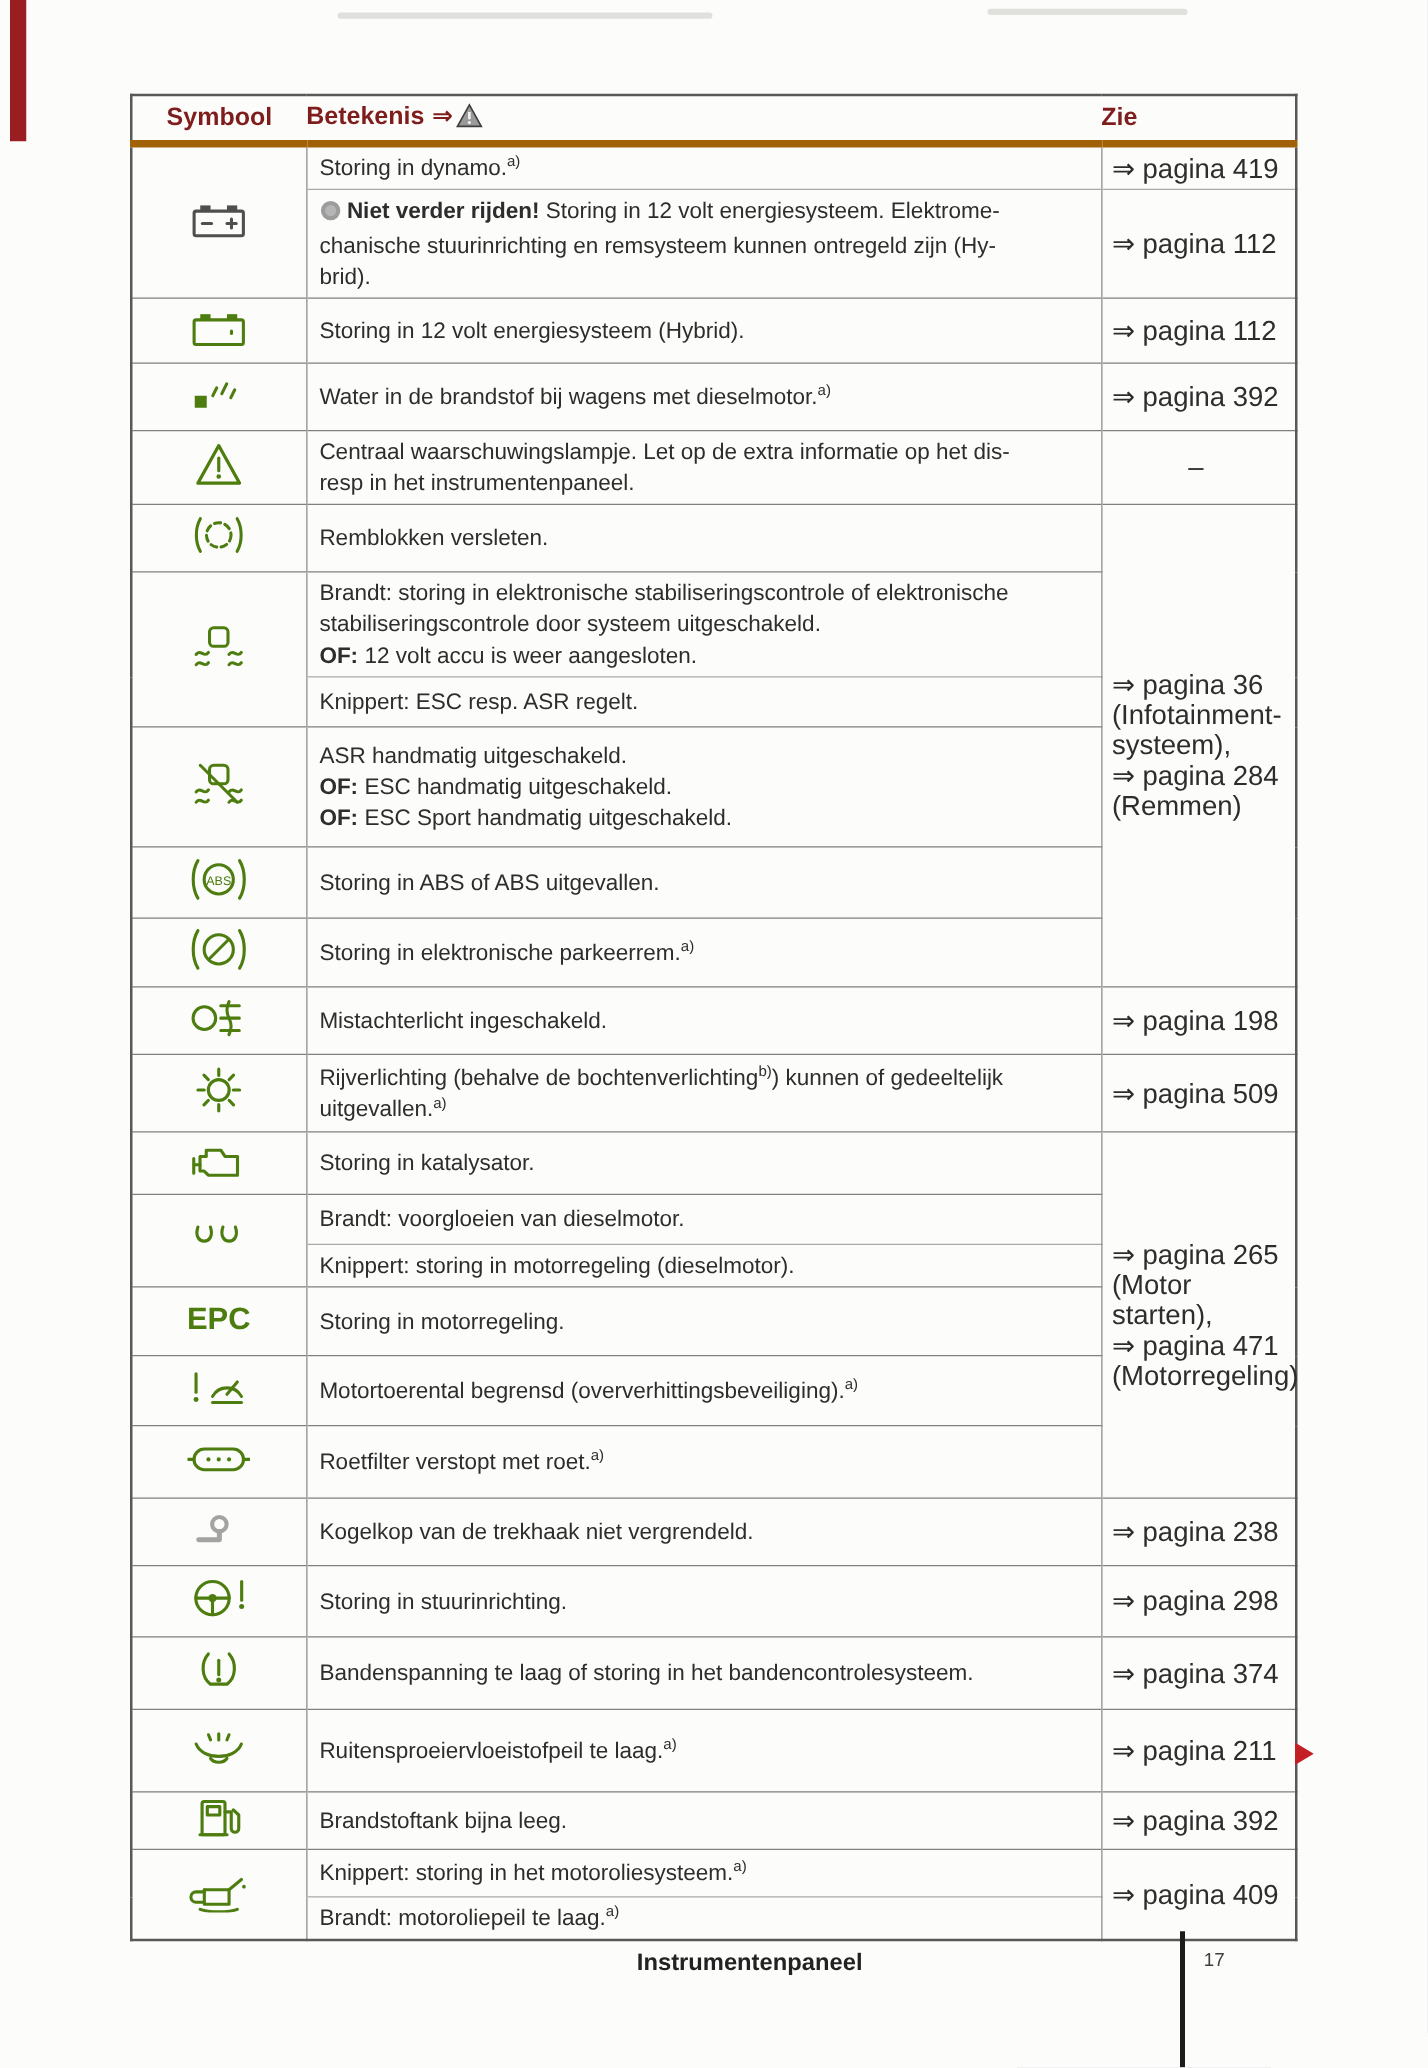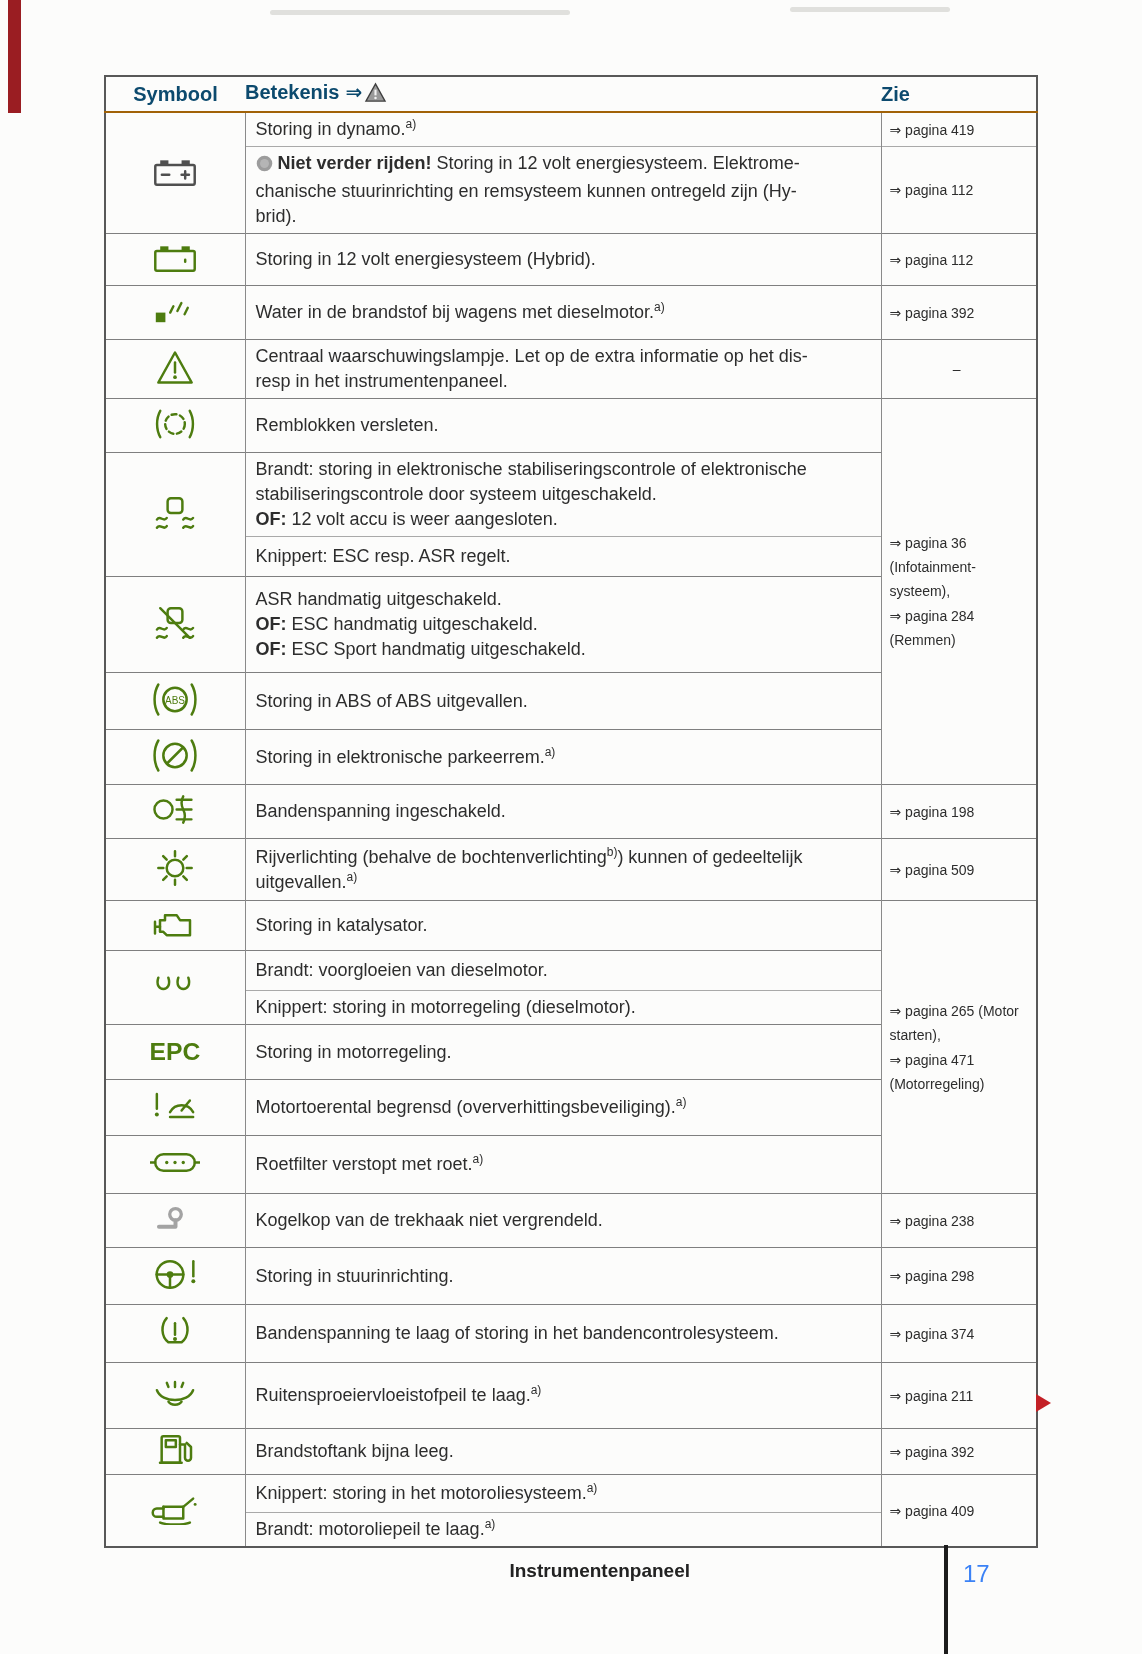--- a/index.html
+++ b/index.html
@@ -10,49 +10,49 @@
   .streak.s1{left:270px;top:10px;width:300px;height:5px;}
   .streak.s2{left:790px;top:7px;width:160px;height:5px;}
   .red-bar{position:absolute;left:8px;top:0;width:13px;height:113px;}
   .red-arrow{position:absolute;left:1036px;top:1394px;width:0;height:0;
              border-top:9px solid transparent;border-bottom:9px solid transparent;border-left:15px solid #c32026;}
   .edge-bar{position:absolute;left:944px;top:1545px;width:4px;height:109px;background:#1c1c1c;}
 
   
   table.warn{position:absolute;left:104px;top:75px;width:932px;border-collapse:collapse;
              table-layout:fixed;border:2px solid #585858;}
-  table.warn th{font-size:20px;font-weight:bold;color:#0c4a6e;border-bottom:2px solid #a16207;
+  table.warn th{font-size:20px;font-weight:bold;color:#7f1d1d;border-bottom:6px solid #a16207;
                 padding:3px 0;vertical-align:middle;}
   th.h-sym{text-align:center;}
   th.h-mean{text-align:left;padding-left:9px;}
   th.h-zie{text-align:left;padding-left:7px;}
   th.h-mean .arr{font-weight:bold;margin:0 2px 0 6px;}
   th .tri{vertical-align:-4px;}
   td{vertical-align:middle;border-top:1.5px solid #7f7f7f;}
   tr.sub td{border-top:1px solid #a9a9a9;}
   .c-mean,.c-zie{border-left:1px solid #8a8a8a;}
   .c-sym{text-align:center;color:#4d7c0f;}
   .c-sym.dark{color:#4f4f4f;}
   .c-sym.mid{color:#a3a3a3;}
   .c-mean{padding:4px 6px 4px 10px;font-size:18px;line-height:25px;}
   .c-mean .ln{white-space:nowrap;}
   .c-mean .b{font-weight:bold;}
   .c-mean sup{font-size:12px;line-height:0;}
   .inline-ic{display:inline-block;vertical-align:-3px;margin-right:5px;}
-  .c-zie{padding:3px 4px 3px 8px;font-size:14px;line-height:24px;}
+  .c-zie{padding:3px 4px 3px 8px;font-size:22px;line-height:24px;}
   .c-zie.dash{text-align:center;padding-left:0;}
   .zl{margin:1px 0;}
   
   .sym-icon svg{fill:none;stroke:currentColor;stroke-width:1.5;stroke-linecap:round;stroke-linejoin:round;}
   svg .f{fill:currentColor;stroke:none;}
   svg .t{fill:currentColor;stroke:none;font-family:"Liberation Sans",sans-serif;}
   
   .footer{position:absolute;top:1560px;left:0;width:912px;height:30px;font-size:19px;}
   .footer .sec{position:absolute;right:222px;font-weight:bold;color:#222;}
-  .footer .pg{position:absolute;left:963px;font-size:24px;color:#3b82f6;}
+  .footer .pg{position:absolute;left:963px;font-size:15px;color:#404040;}
 </style>
 </head>
 <body>
 
 <div class="page">
   <div class="streak s1"></div>
   <div class="streak s2"></div>
   <div class="red-bar" style="background: rgb(154, 29, 34);"></div>
 
   <table class="warn">
@@ -205,21 +205,21 @@
             <div class="ln"><span>Storing in elektronische parkeerrem.</span><sup>a)</sup></div>
           </td>
         </tr>
         <tr style="height: 54px;">
           <td class="c-sym"><span class="sym-icon"><svg width="46" height="33" viewBox="0 0 28 20">
                 <circle cx="7" cy="10" r="5.5"></circle>
                 <path d="M15 4h9M15 10h9M15 16h9"></path>
                 <path d="M19 2q-2 4 0 8t0 8"></path>
               </svg></span></td>
           <td class="c-mean">
-            <div class="ln"><span>Bandenspanning ingeschakeld.</span></div>
+            <div class="ln"><span>Mistachterlicht ingeschakeld.</span></div>
           </td>
           <td class="c-zie">
             <div class="zl">⇒ pagina 198</div>
           </td>
         </tr>
         <tr style="height: 62px;">
           <td class="c-sym"><span class="sym-icon"><svg width="40" height="40" viewBox="0 0 24 24">
                 <circle cx="12" cy="12" r="5"></circle>
                 <path d="M12 2v3M12 19v3M2 12h3M19 12h3M4.9 4.9L7 7M17 17l2.1 2.1M19.1 4.9L17 7M7 17l-2.1 2.1"></path>
               </svg></span></td>

